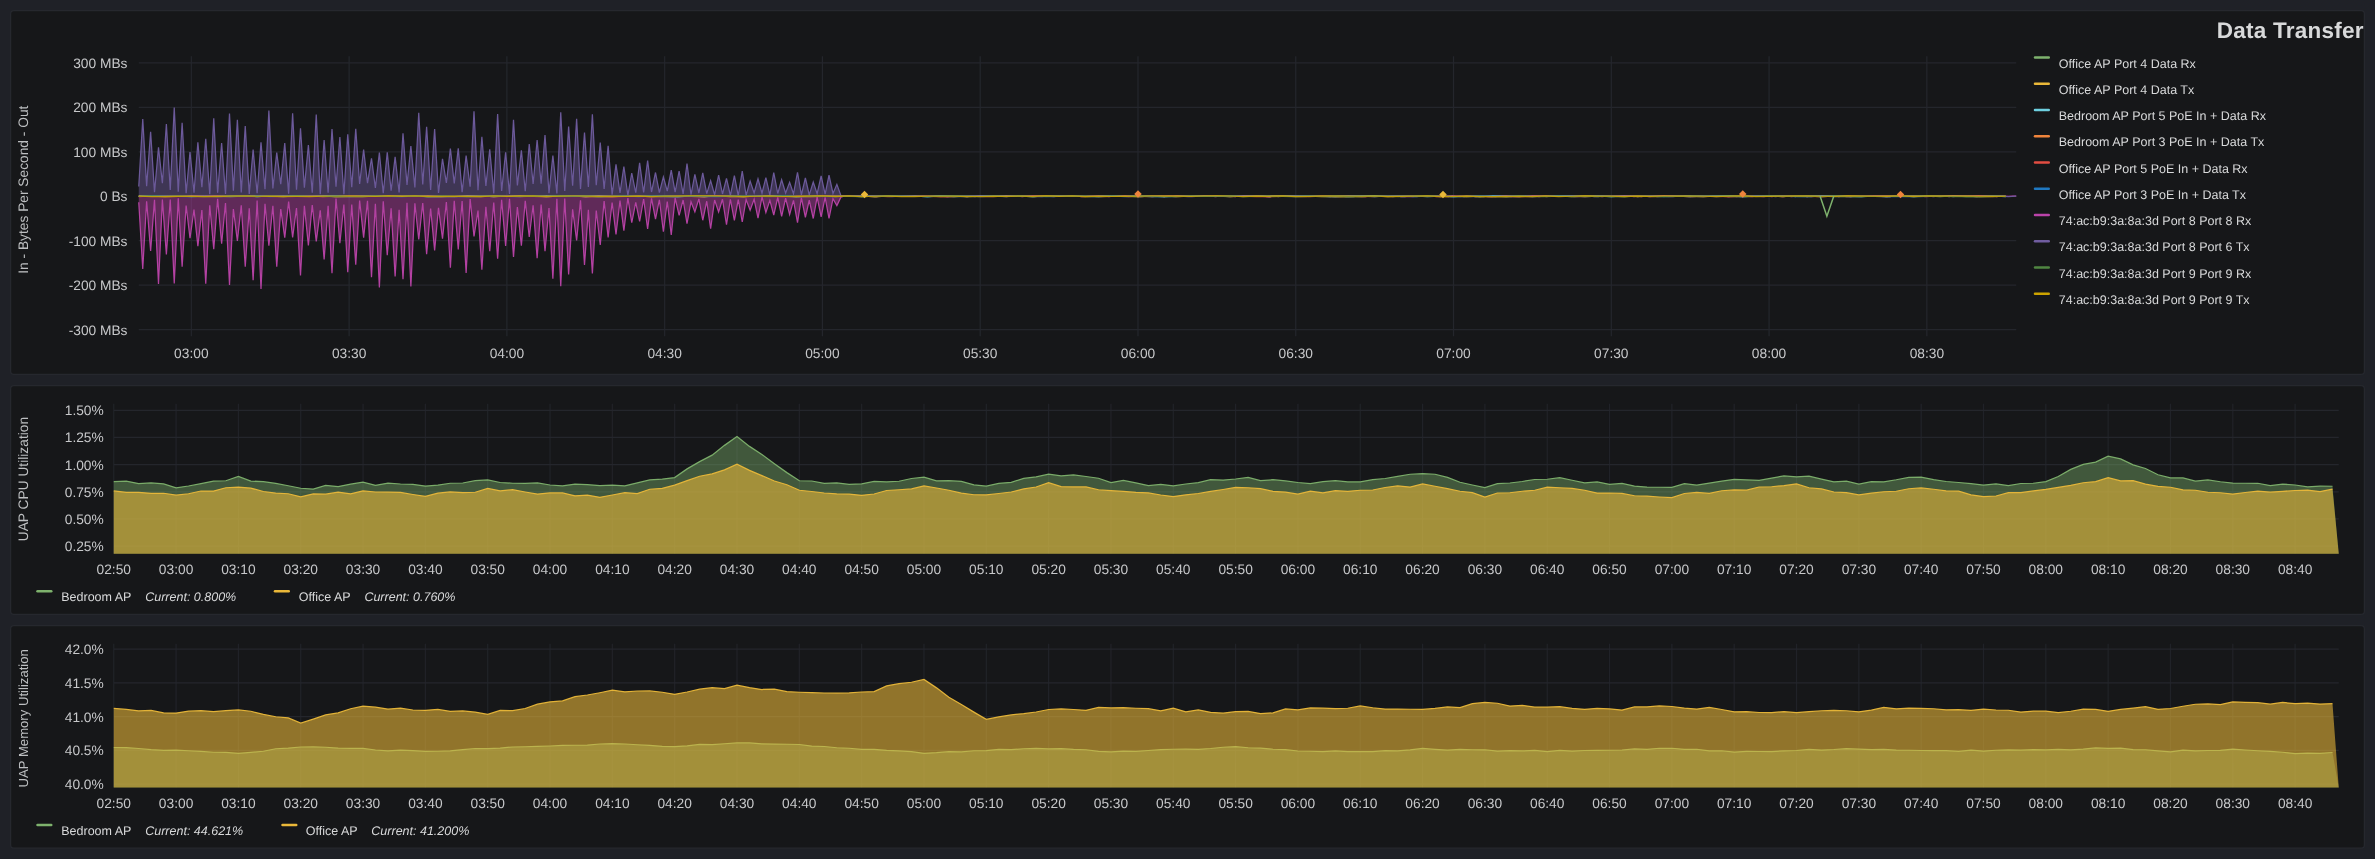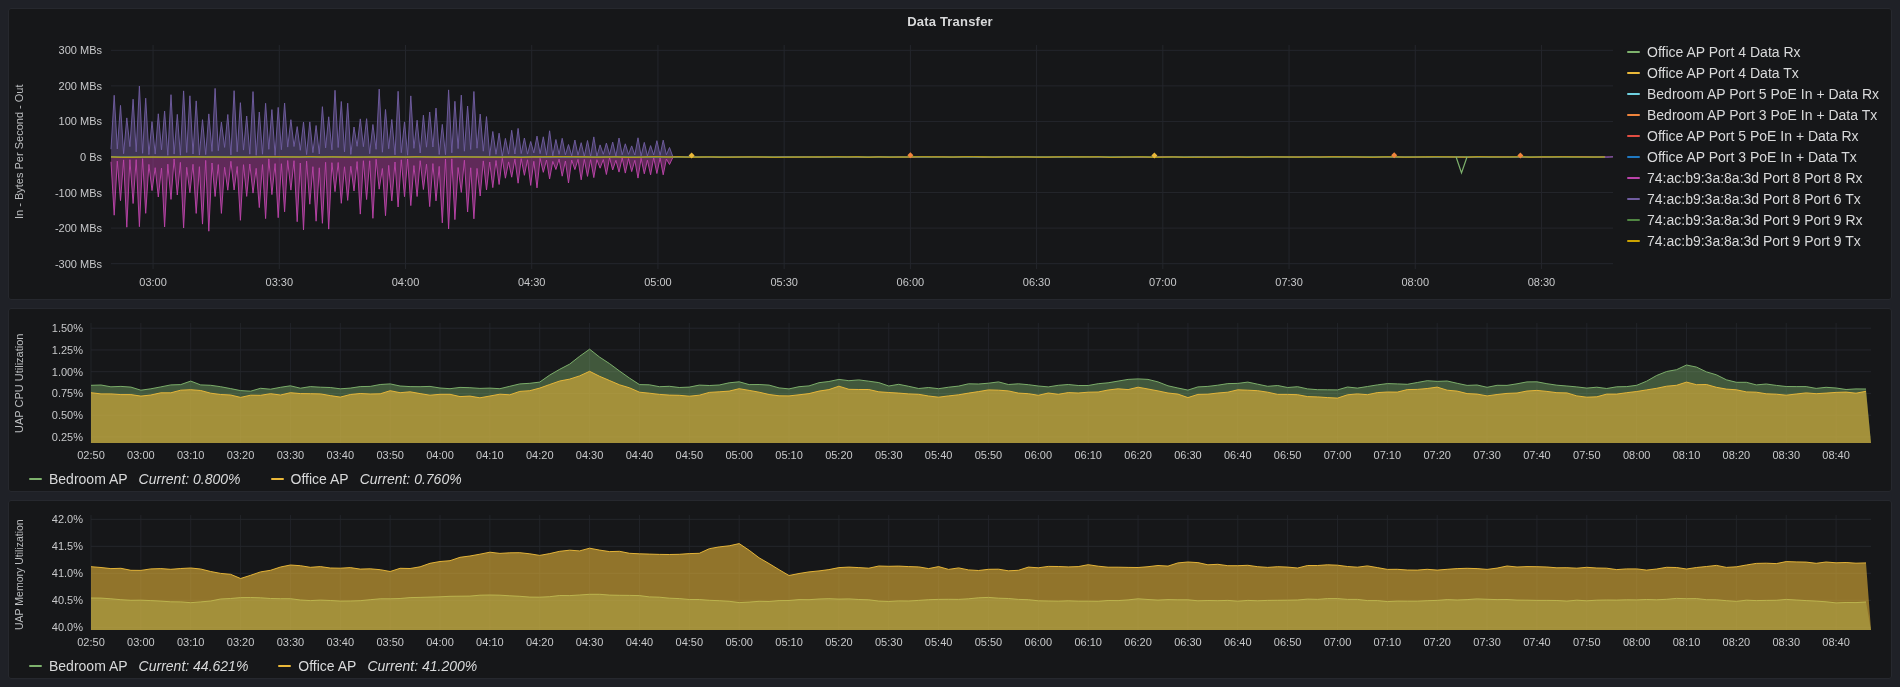--- a/index.html
+++ b/index.html
@@ -11,40 +11,40 @@
   }
   .dashboard{position:relative;width:1900px;height:687px;background:#1f2127;}
   .panel{
     position:absolute;left:8px;width:1884px;
     background:#161719;border:1px solid #26282e;border-radius:3px;
   }
   .panel-transfer{top:8px;height:292px;}
   .panel-cpu{top:308px;height:184px;}
   .panel-memory{top:500px;height:179px;}
   .panel-title{
-    position:absolute;top:5px;left:0;right:0;text-align:center;
-    font-size:13px;font-weight:600;color:#d8d9da;cursor:pointer;letter-spacing:.2px;
+    position:absolute;top:5px;left:0;right:0;text-align:right;
+    font-size:18px;font-weight:600;color:#d8d9da;cursor:pointer;letter-spacing:.2px;
   }
   .ylabel{
     position:absolute;writing-mode:vertical-lr;transform:rotate(180deg);
     display:flex;align-items:center;justify-content:center;
     font-size:11px;color:#bdbfc1;white-space:nowrap;
   }
   .panel-transfer .ylabel{left:2px;top:30px;bottom:34px;width:16px;}
   .panel-cpu .ylabel{left:2px;top:6px;bottom:40px;width:16px;}
   .panel-memory .ylabel{left:2px;top:6px;bottom:36px;width:16px;font-size:10.5px;}
   .chart-mount{position:absolute;}
   .panel-transfer .chart-mount{left:18px;top:26px;right:270px;bottom:4px;}
   .panel-cpu .chart-mount{left:18px;top:6px;right:8px;bottom:26px;}
   .panel-memory .chart-mount{left:18px;top:6px;right:8px;bottom:26px;}
   .legend-right{
     position:absolute;top:36px;right:10px;width:254px;
     display:flex;flex-direction:column;gap:7px;
   }
-  .legend-item{display:flex;align-items:center;gap:7px;font-size:14px;color:#d8d9da;cursor:pointer;line-height:14px;}
+  .legend-item{display:flex;align-items:flex-start;gap:7px;font-size:10px;color:#d8d9da;cursor:pointer;line-height:14px;}
   .legend-bottom{
     position:absolute;left:20px;bottom:4px;height:16px;
     display:flex;gap:30px;font-size:11.5px;color:#d8d9da;align-items:center;
   }
   .legend-dash{display:inline-block;width:13px;height:2px;border-radius:1px;flex:none;}
   .legend-stat{margin-left:4px;color:#d8d9da;font-style:italic;}
   svg{display:block;}
   svg text{font-family:"Liberation Sans",sans-serif;}
 </style>
 </head>

